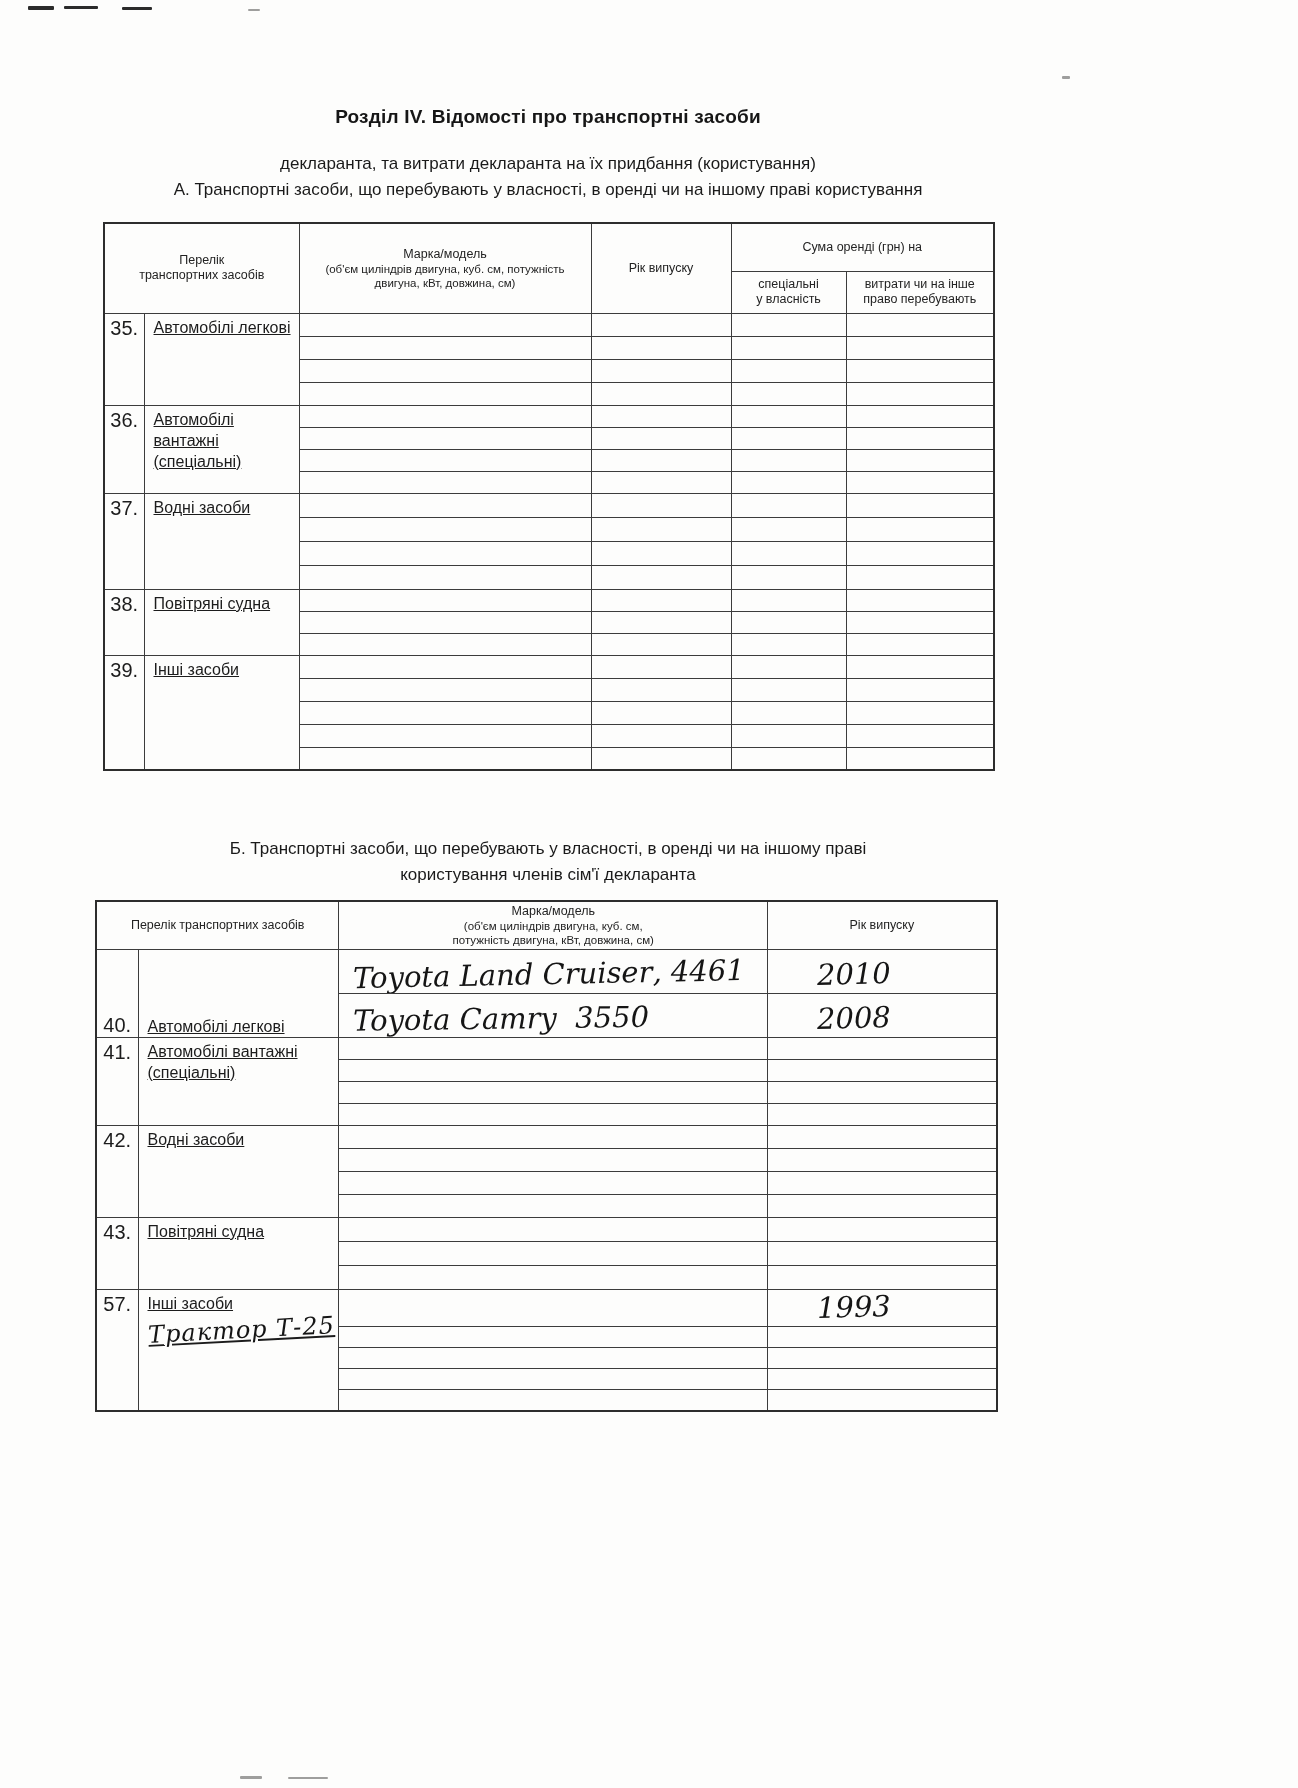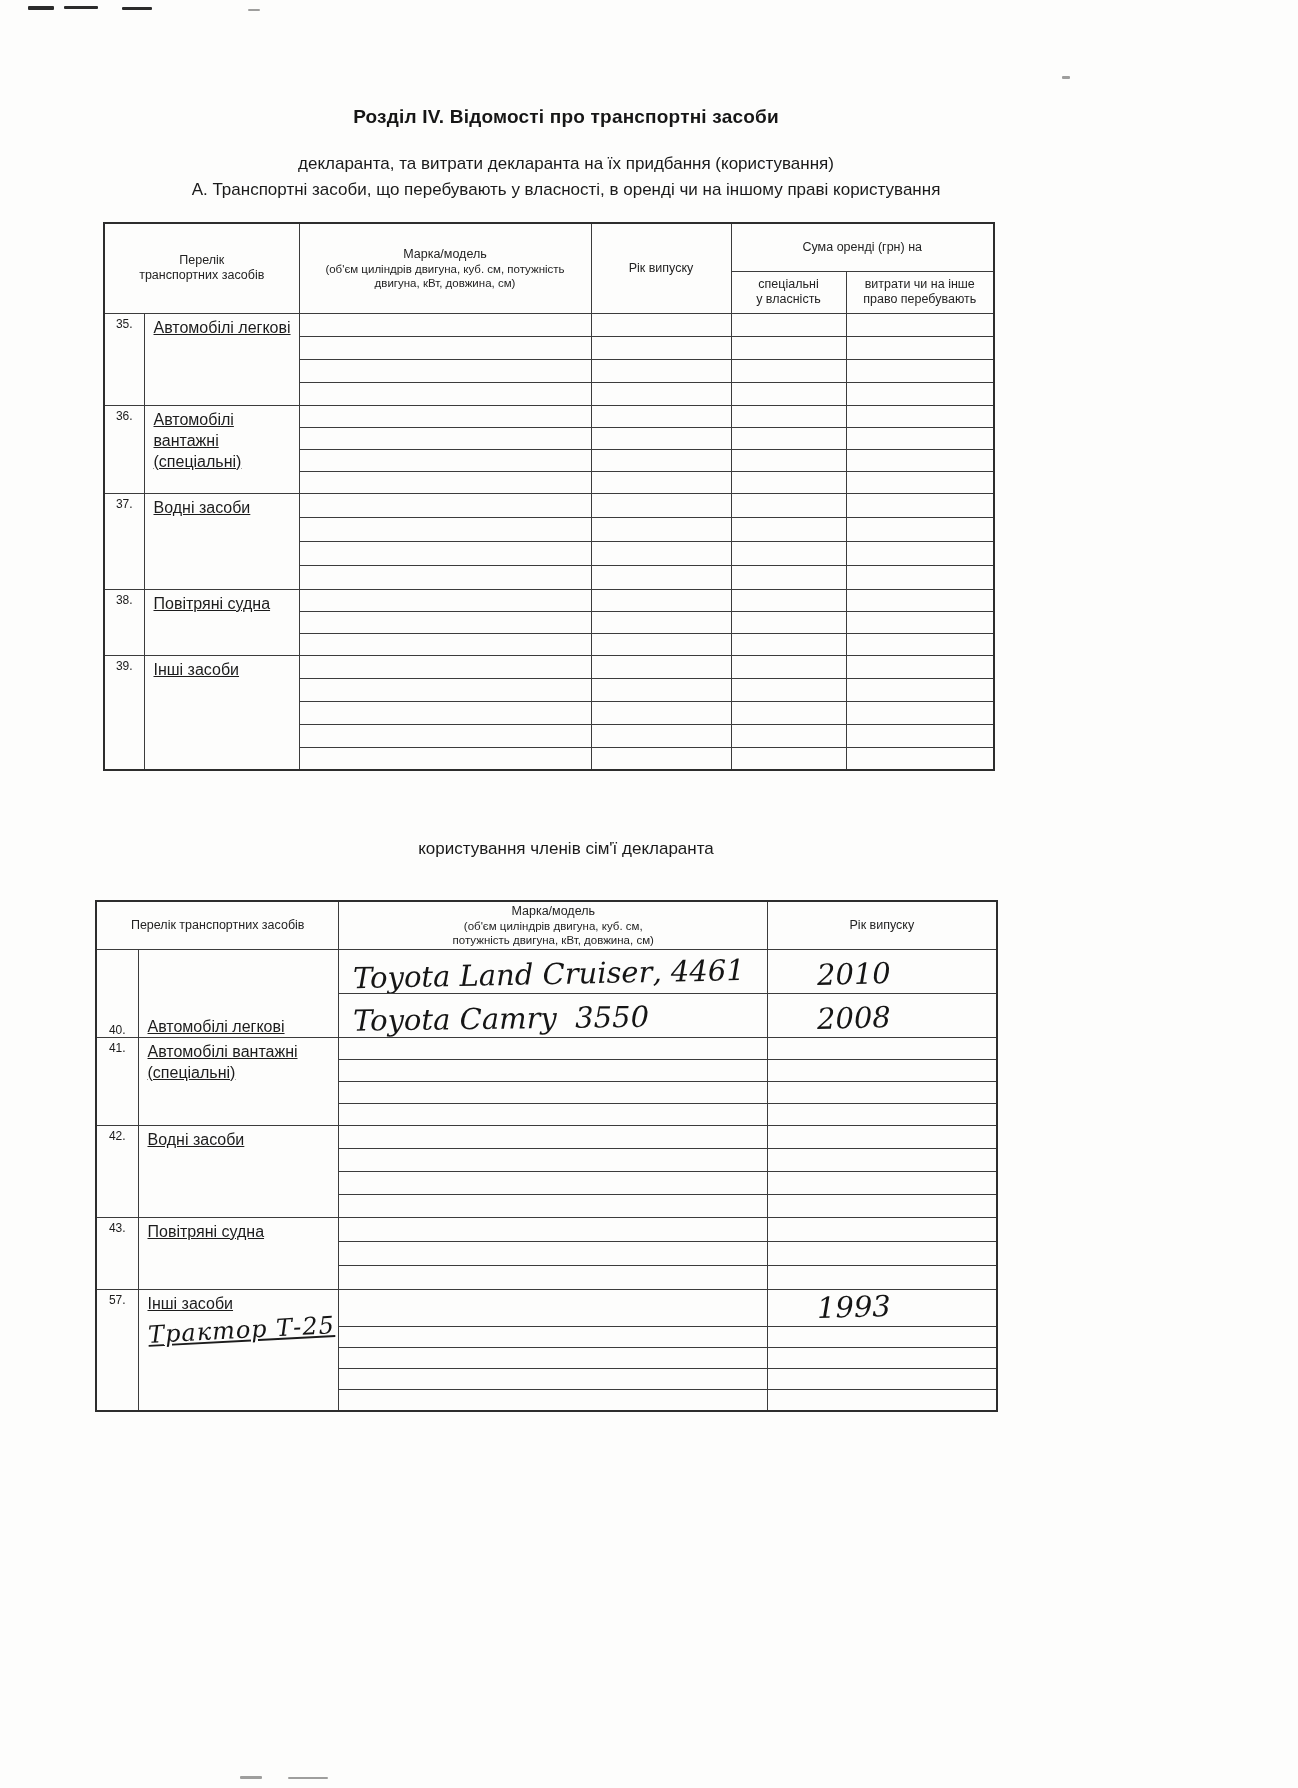--- a/index.html
+++ b/index.html
@@ -5,32 +5,32 @@
   html,body{margin:0;padding:0;}
   body{
     width:1298px;height:1788px;position:relative;
     background:#fdfdfc;
     font-family:"Liberation Sans",sans-serif;
     color:#1e1e1e;
     overflow:hidden;
   }
   .artifact{position:absolute;background:#2b2b2b;border-radius:1px;}
   .artifact.faint{opacity:.45;}
-  .heading{position:absolute;left:114px;width:904px;text-align:center;}
+  .heading{position:absolute;left:96px;width:904px;text-align:center;}
   .title{top:106px;font-size:19px;font-weight:bold;color:#161616;letter-spacing:.2px;}
   .sectionA{top:151px;font-size:17px;line-height:26px;color:#1a1a1a;}
   .sectionB{top:836px;font-size:17px;line-height:26px;color:#1a1a1a;}
   .tblwrap{position:absolute;}
   .tblA{left:103px;top:222px;}
   .tblB{left:95px;top:900px;}
   table{border-collapse:collapse;table-layout:fixed;border:2px solid #2d2d2d;font-size:16px;}
   td,th{border:1px solid #3c3c3c;padding:0;vertical-align:top;overflow:hidden;}
   thead th{vertical-align:middle;font-weight:normal;font-size:12.5px;line-height:15px;text-align:center;color:#232323;padding:2px 3px;}
   thead .small{font-size:11.5px;line-height:14px;}
-  td.num{text-align:center;font-size:12px;padding-top:3px;color:#1c1c1c;}
+  td.num{text-align:center;font-size:20px;padding-top:3px;color:#1c1c1c;}
   td.label{font-size:16px;padding:3px 4px 0 9px;line-height:21px;color:#1c1c1c;text-decoration:underline;}
   td.line{background:transparent;}
   
   .hand{font-family:"DejaVu Serif",serif;font-style:italic;color:#151515;white-space:pre;}
   .model-entry{font-size:29px;display:flex;justify-content:space-between;align-items:flex-end;padding:0 22px 2px 14px;transform:rotate(-1.2deg);}
   .model-entry2{font-size:29px;padding:0 0 2px 14px;transform:rotate(-0.8deg);}
   .year-hand{font-size:29px;display:inline-block;transform:rotate(-1.5deg);position:relative;left:-28px;}
   td.ycell{text-align:center;vertical-align:bottom;padding-bottom:2px;}
   tr.tall td{vertical-align:bottom;}
   .note-hand{font-size:24px;transform:rotate(-3deg);margin:6px 0 0 0;letter-spacing:1px;}
@@ -222,20 +222,21 @@
           <td class="line"></td>
           <td class="line"></td>
           <td class="line"></td>
           <td class="line"></td>
         </tr>
   </tbody>
 </table>
 </div>
 
 <div class="heading sectionB">
+  <div>Б. Транспортні засоби, що перебувають у власності, в оренді чи на іншому праві</div>
   <div>користування членів сім'ї декларанта</div>
 </div>
 
 <div class="tblwrap tblB">
 <table>
   <colgroup>
     <col style="width:42px">
         <col style="width:198px">
         <col style="width:428px">
         <col style="width:229px">

